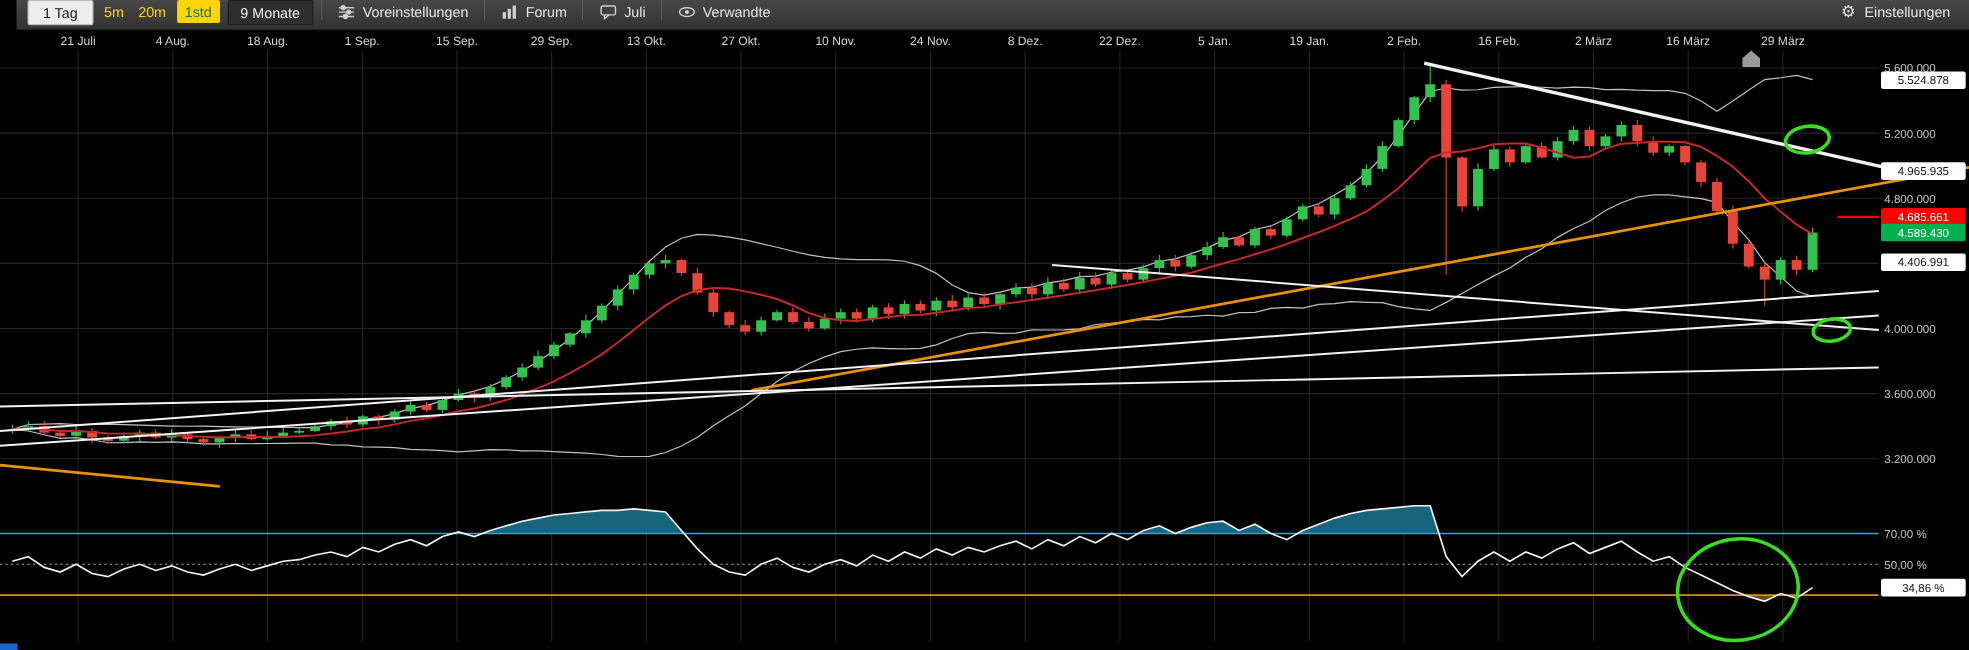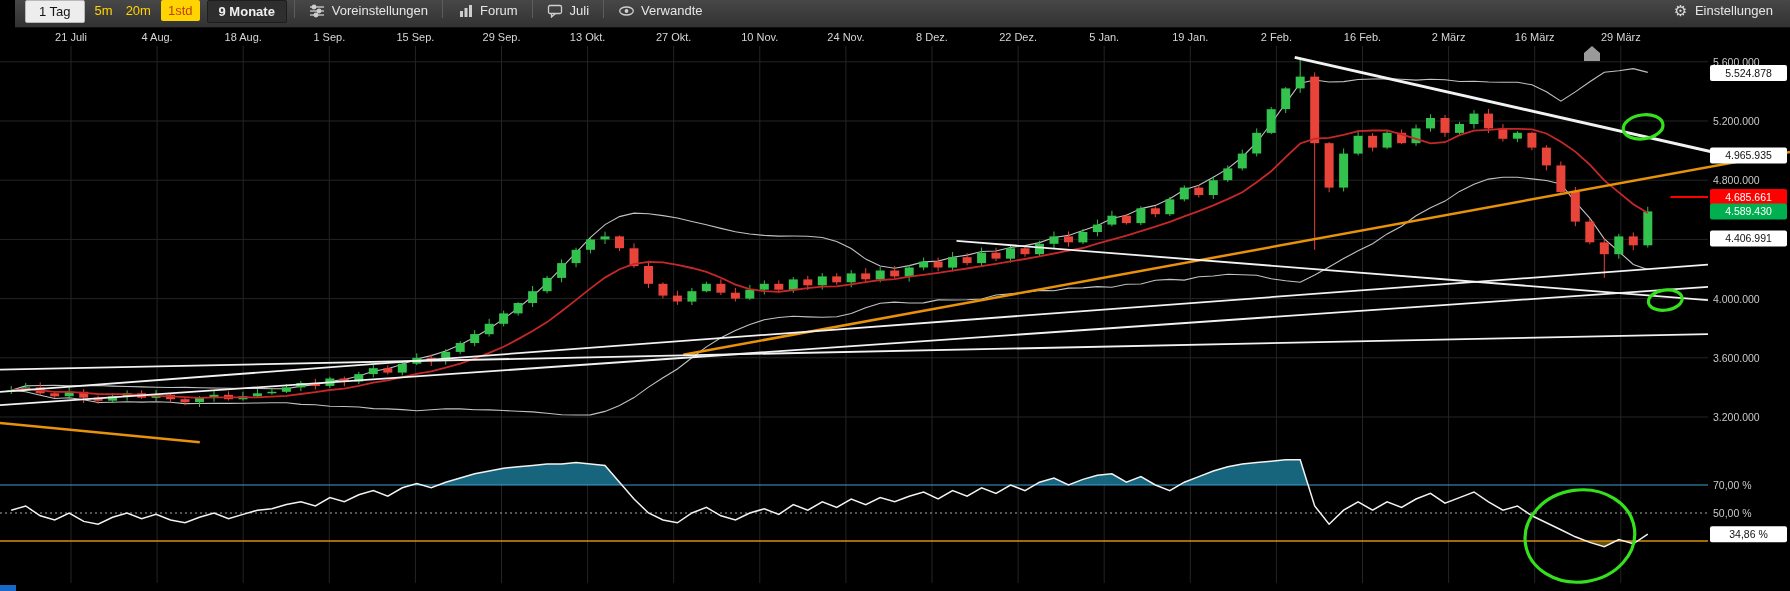--- a/index.html
+++ b/index.html
@@ -5,22 +5,22 @@
   html,body{margin:0;padding:0;background:#000;}
   .app{position:relative;width:1790px;height:591px;background:#000;overflow:hidden;
        font-family:"Liberation Sans",sans-serif;}
   .toolbar{position:absolute;top:0;left:15px;right:0;height:28px;z-index:5;
            background:linear-gradient(#474747,#323232);border-bottom:1px solid #101010;
            display:flex;align-items:flex-start;gap:7px;padding:0 10px;box-sizing:border-box;}
   .tbtn{display:inline-flex;align-items:center;gap:6px;color:#e6e6e6;font-size:13px;
         background:none;border:none;padding:3px 7px;cursor:pointer;font-family:inherit;white-space:nowrap;}
   .tf-btn{background:#ededed;color:#141414;border:1px solid #b9b9b9;border-radius:2px;padding:3px 13px;}
   .iv-btn{color:var(--yellow,#ffd400);font-weight:normal;padding:3px 3px;}
-  .iv-btn.active{background:var(--yellow,#ffd400);color:#c2410c;border-radius:2px;padding:3px 7px;}
-  .range-btn{background:#2e2e2e;border:1px solid #1d1d1d;border-radius:2px;color:#f0f0f0;padding:3px 11px;font-weight:bold;}
+  .iv-btn.active{background:var(--yellow,#ffd400);color:#0f766e;border-radius:2px;padding:3px 7px;}
+  .range-btn{background:#2e2e2e;border:1px solid #1d1d1d;border-radius:2px;color:#f0f0f0;padding:3px 11px;}
   .sep{width:1px;height:18px;background:#5c5c5c;flex:none;}
   .spacer{flex:1;}
   .icn{display:inline-flex;width:17px;height:15px;align-items:center;justify-content:center;}
   .icn svg{stroke:#cfcfcf;fill:none;stroke-width:1.3;}
   .gear{font-size:15px;color:#dedede;line-height:1;}
   svg text{font-family:"Liberation Sans",sans-serif;}
 </style>
 </head>
 <body>
 

